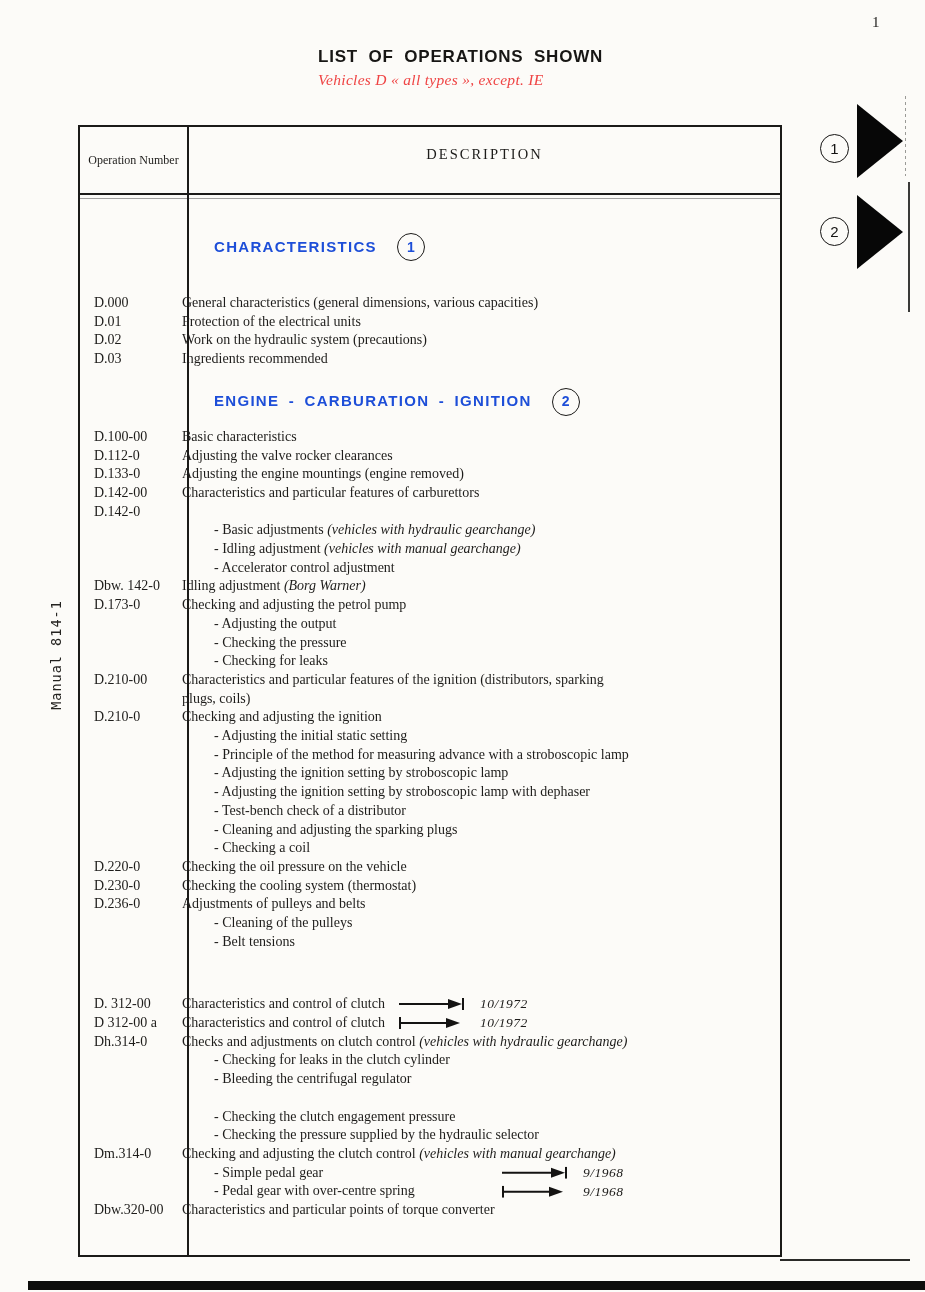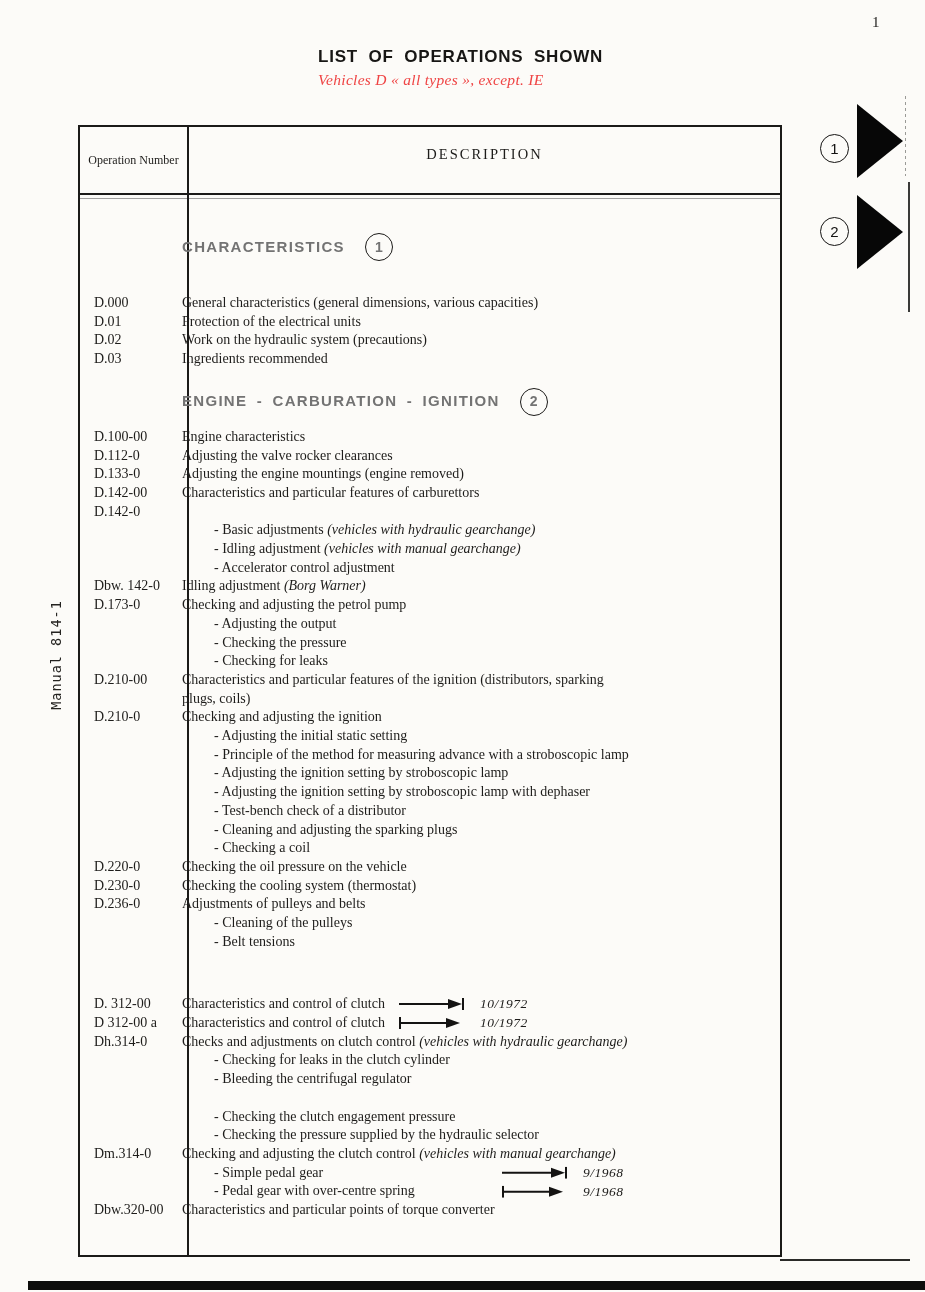--- a/index.html
+++ b/index.html
@@ -24,21 +24,21 @@
           justify-content:center;font-size:14.5px;letter-spacing:2px;}
   
   .rows{position:absolute;left:0;right:0;top:68px;}
   .trow{display:flex;min-height:18.7px;line-height:18.7px;font-size:14px;}
   .op{flex:none;width:86px;padding-left:14px;box-sizing:border-box;white-space:nowrap;}
   .desc{flex:1;padding-left:16px;position:relative;white-space:nowrap;}
   .desc .l2{display:block;}
   .desc.sub{padding-left:48px;}
   .trow.secrow{height:30px;align-items:center;}
   .sec{display:flex;align-items:center;font-family:"Liberation Sans", sans-serif;font-weight:bold;
-       font-size:15px;letter-spacing:1.3px;word-spacing:4px;color:#737373;}
+       font-size:15px;letter-spacing:1.3px;word-spacing:4px;color:#1d4ed8;margin-left:32px;}
   .badge{display:inline-flex;align-items:center;justify-content:center;width:26px;height:26px;
          border:1.7px solid #1b1a18;border-radius:50%;margin-left:20px;flex:none;
          font-family:"Liberation Sans", sans-serif;font-weight:bold;font-size:14px;
          letter-spacing:0;word-spacing:0;}
   i{font-style:italic;}
   
   .datearrow{display:inline-flex;align-items:center;margin-left:14px;vertical-align:middle;}
   .datearrow.abs{position:absolute;left:336px;top:50%;transform:translateY(-50%);margin-left:0;}
   .datearrow svg{display:block;}
   .date{font-style:italic;font-size:13.5px;margin-left:15px;letter-spacing:.5px;}
@@ -119,21 +119,21 @@
           <div class="desc">
             <span class="sec">
               <span>ENGINE - CARBURATION - IGNITION</span>
               <span class="badge">2</span>
             </span>
           </div>
         </div>
         <div style="height: 11px;"></div>
         <div class="trow">
           <div class="op">D.100-00</div>
-          <div class="desc"><span>Engine characteristics</span></div>
+          <div class="desc"><span>Basic characteristics</span></div>
         </div>
         <div class="trow">
           <div class="op">D.112-0</div>
           <div class="desc"><span>Adjusting the valve rocker clearances</span></div>
         </div>
         <div class="trow">
           <div class="op">D.133-0</div>
           <div class="desc"><span>Adjusting the engine mountings (engine removed)</span></div>
         </div>
         <div class="trow">

